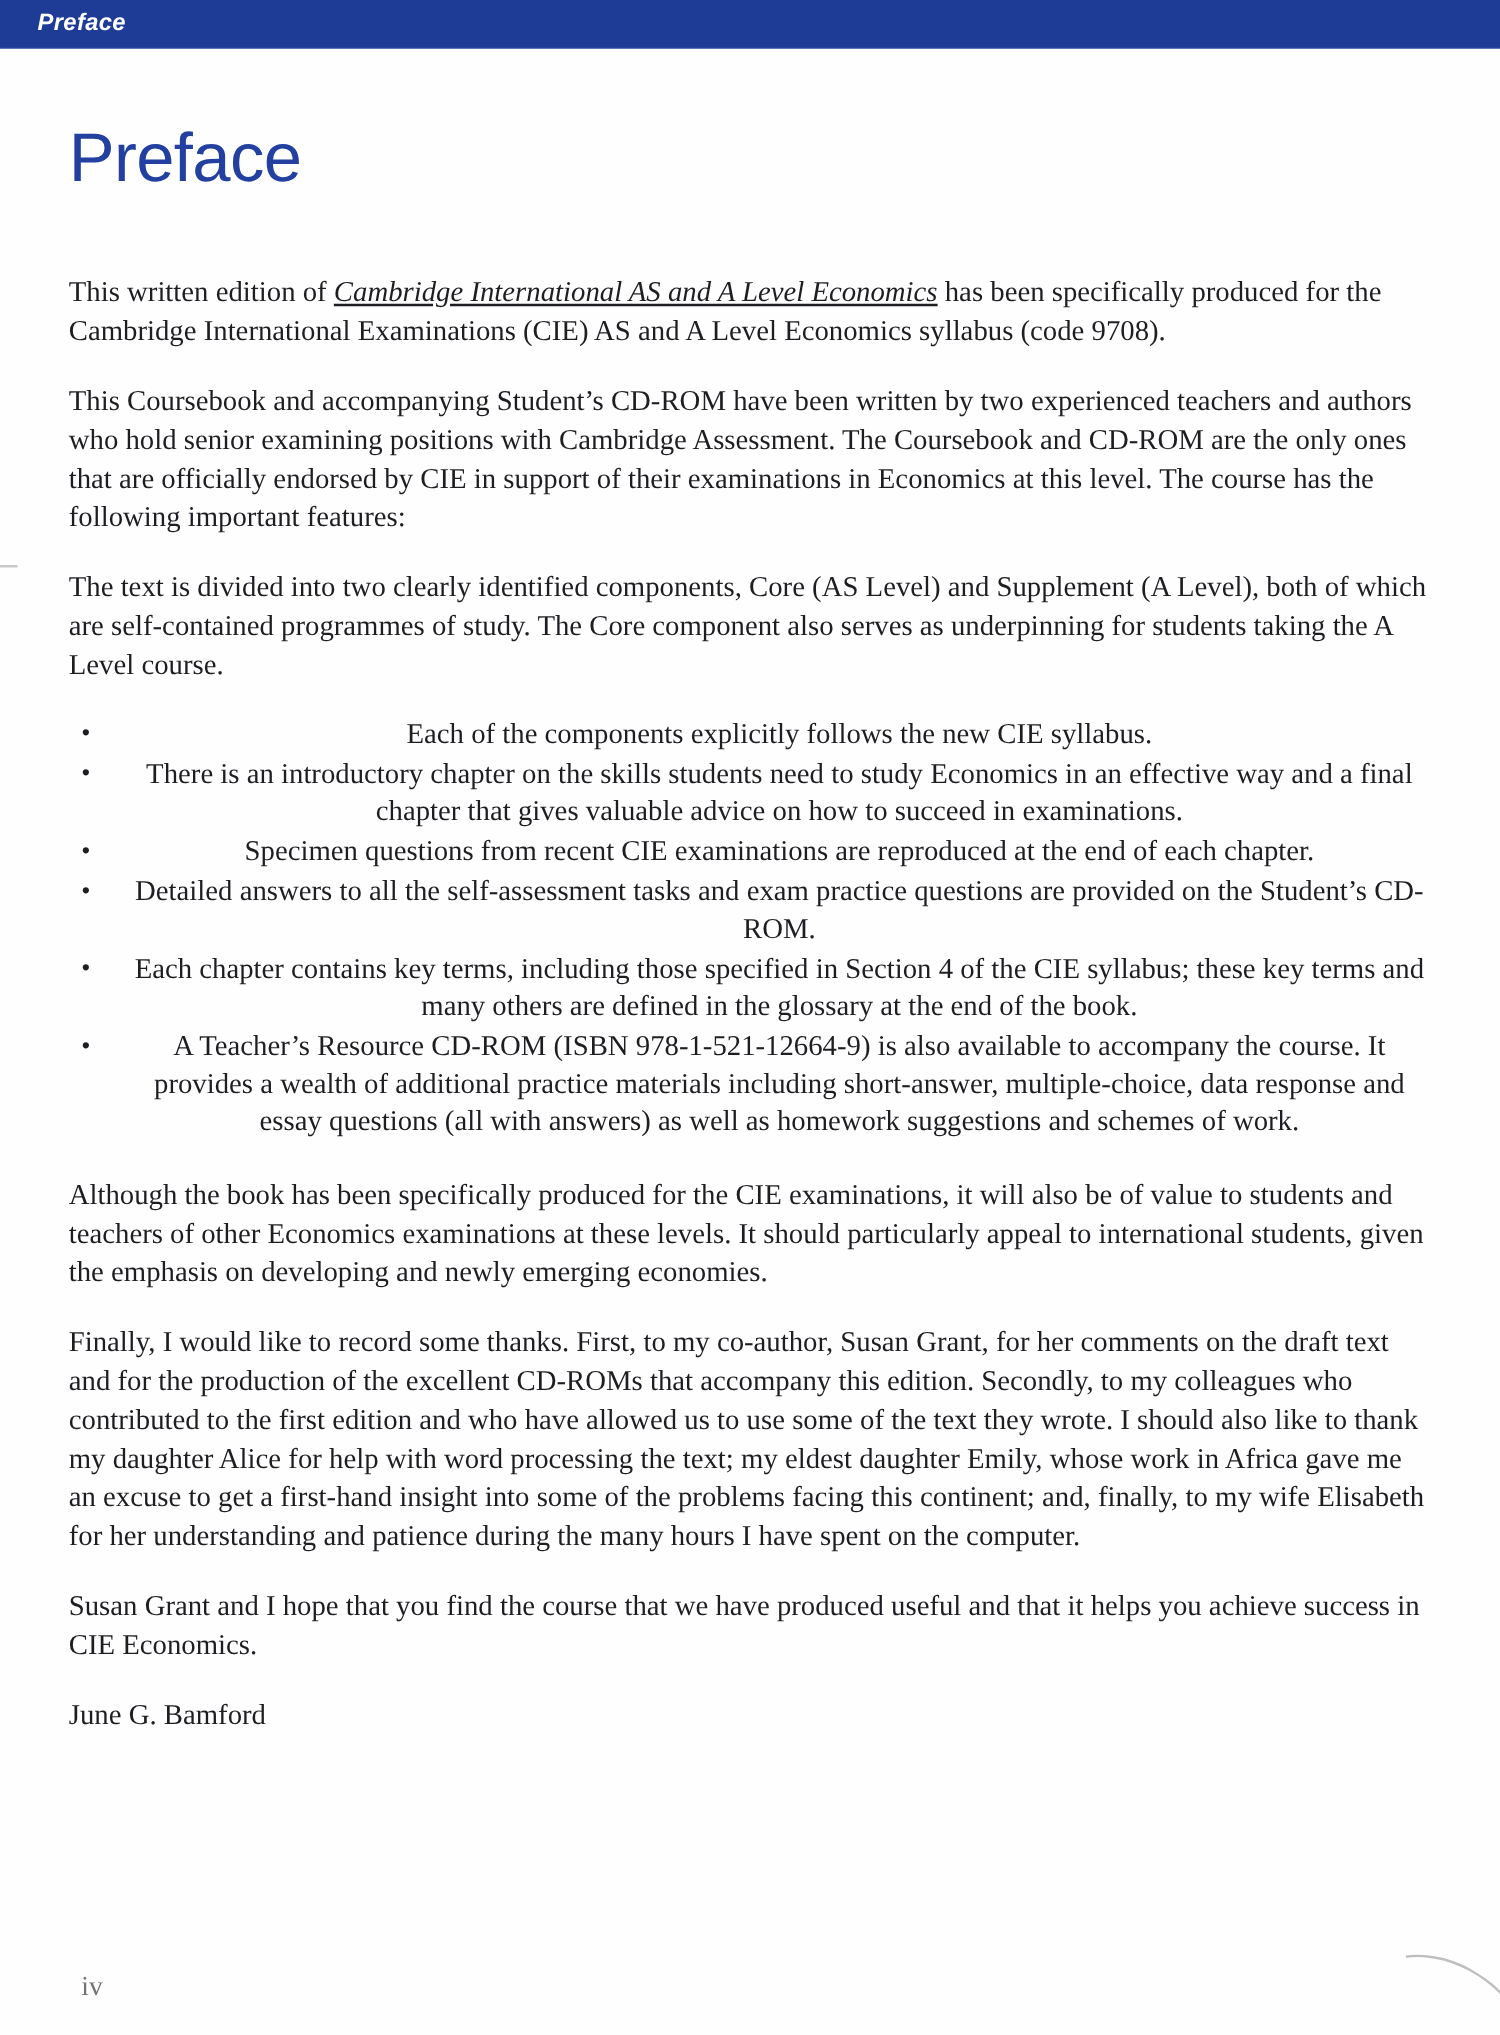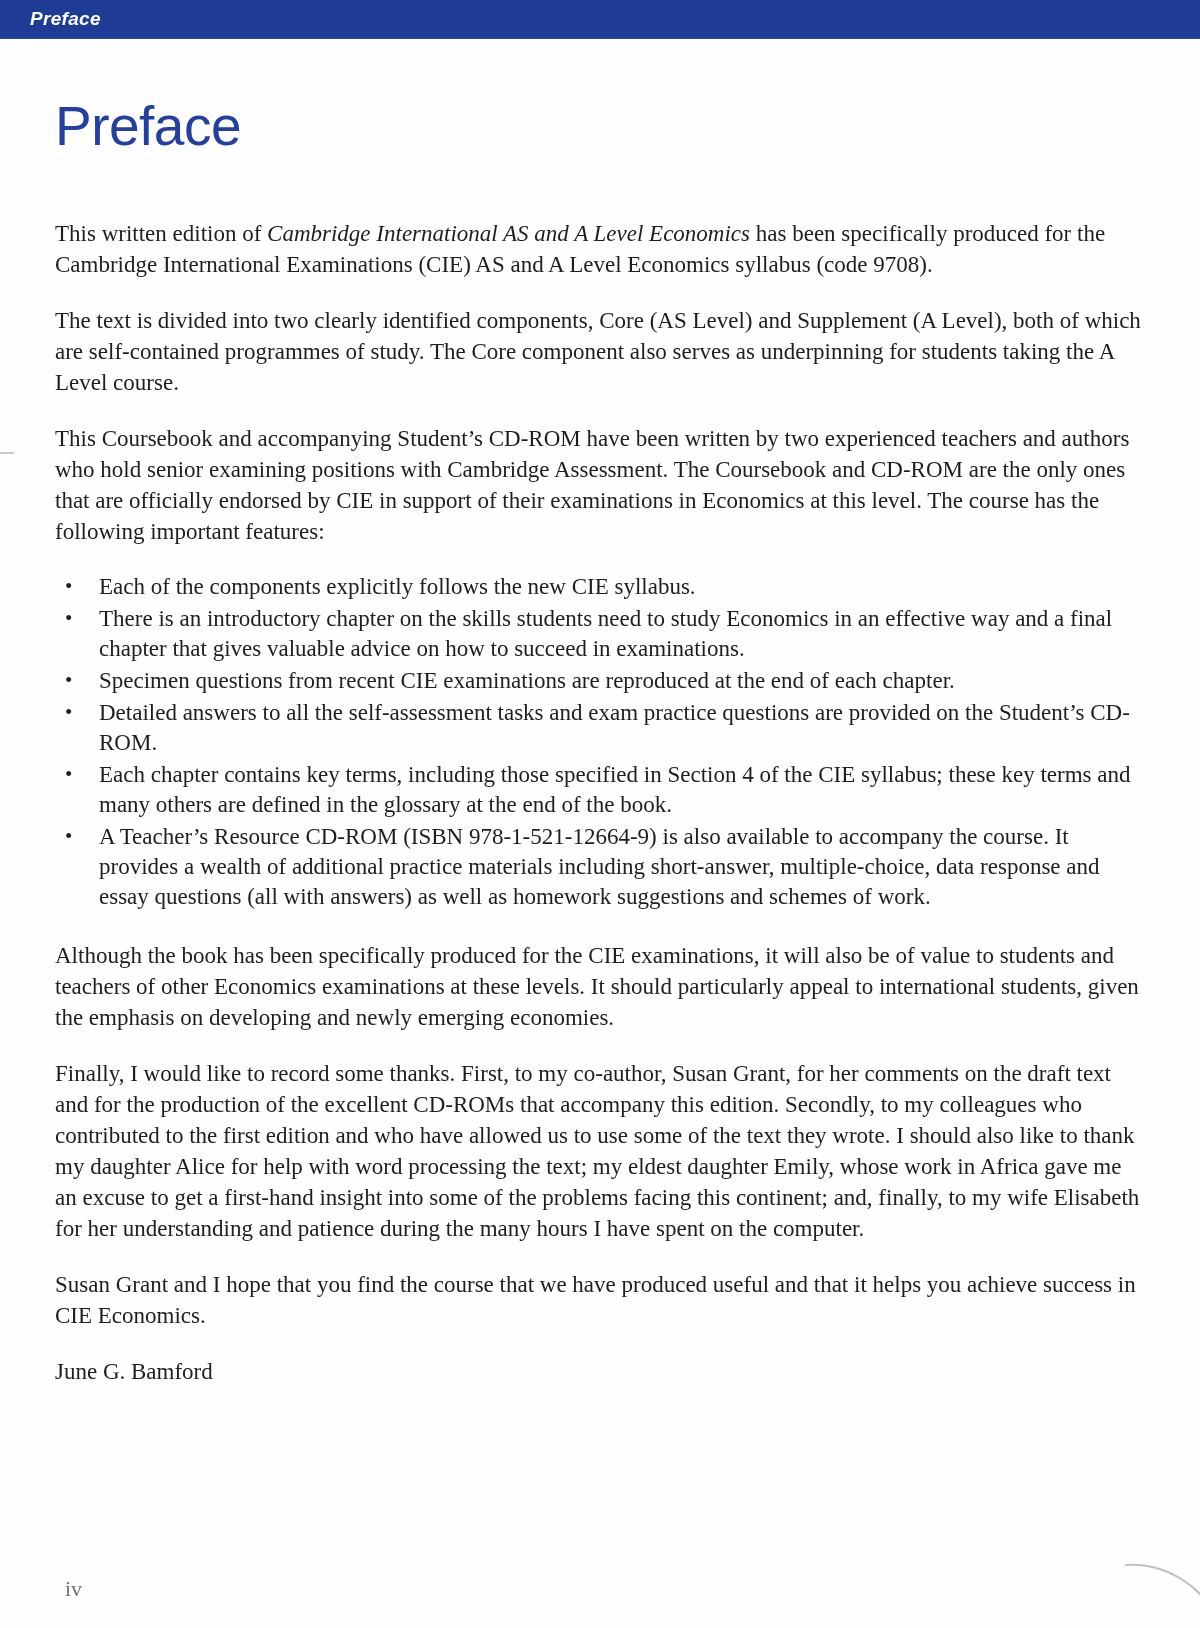--- a/index.html
+++ b/index.html
@@ -43,25 +43,26 @@
     letter-spacing:-0.5px;
     margin-bottom:60px;
   }
   .content p {
     font-size:23px;
     line-height:31px;
     margin-bottom:25px;
     max-width:1095px;
     text-align:left;
   }
-  .content p em { font-style:italic; }
+  .content p em { font-style:italic;text-decoration:underline; }
   ul.features {
     list-style:none;
     margin:14px 0 28px 0;
     max-width:1095px;
+    text-align:center;
   }
   ul.features li {
     position:relative;
     padding-left:44px;
     font-size:23px;
     line-height:30px;
     margin-bottom:2px;
   }
   ul.features li::before {
     content:"\2022";
@@ -105,23 +106,23 @@
 
 <header class="top-bar">
   <span class="running-title">Preface</span>
 </header>
 
 <main class="content">
   <h1 class="chapter-title">Preface</h1>
 
   <p><span>This written edition of </span><em>Cambridge International AS and A Level Economics</em><span> has been specifically produced for the Cambridge International Examinations (CIE) AS and A Level Economics syllabus (code 9708).</span></p>
 
+  <p>This Coursebook and accompanying Student’s CD-ROM have been written by two experienced teachers and authors who hold senior examining positions with Cambridge Assessment. The Coursebook and CD-ROM are the only ones that are officially endorsed by CIE in support of their examinations in Economics at this level. The course has the following important features:</p>
+
   <p>The text is divided into two clearly identified components, Core (AS Level) and Supplement (A Level), both of which are self-contained programmes of study. The Core component also serves as underpinning for students taking the A Level course.</p>
-
-  <p>This Coursebook and accompanying Student’s CD-ROM have been written by two experienced teachers and authors who hold senior examining positions with Cambridge Assessment. The Coursebook and CD-ROM are the only ones that are officially endorsed by CIE in support of their examinations in Economics at this level. The course has the following important features:</p>
 
   <ul class="features">
     <li>Each of the components explicitly follows the new CIE syllabus.</li>
     <li>There is an introductory chapter on the skills students need to study Economics in an effective way and a final chapter that gives valuable advice on how to succeed in examinations.</li>
     <li>Specimen questions from recent CIE examinations are reproduced at the end of each chapter.</li>
     <li>Detailed answers to all the self-assessment tasks and exam practice questions are provided on the Student’s CD-ROM.</li>
     <li>Each chapter contains key terms, including those specified in Section 4 of the CIE syllabus; these key terms and many others are defined in the glossary at the end of the book.</li>
     <li>A Teacher’s Resource CD-ROM (ISBN 978-1-521-12664-9) is also available to accompany the course. It provides a wealth of additional practice materials including short-answer, multiple-choice, data response and essay questions (all with answers) as well as homework suggestions and schemes of work.</li>
   </ul>
 

